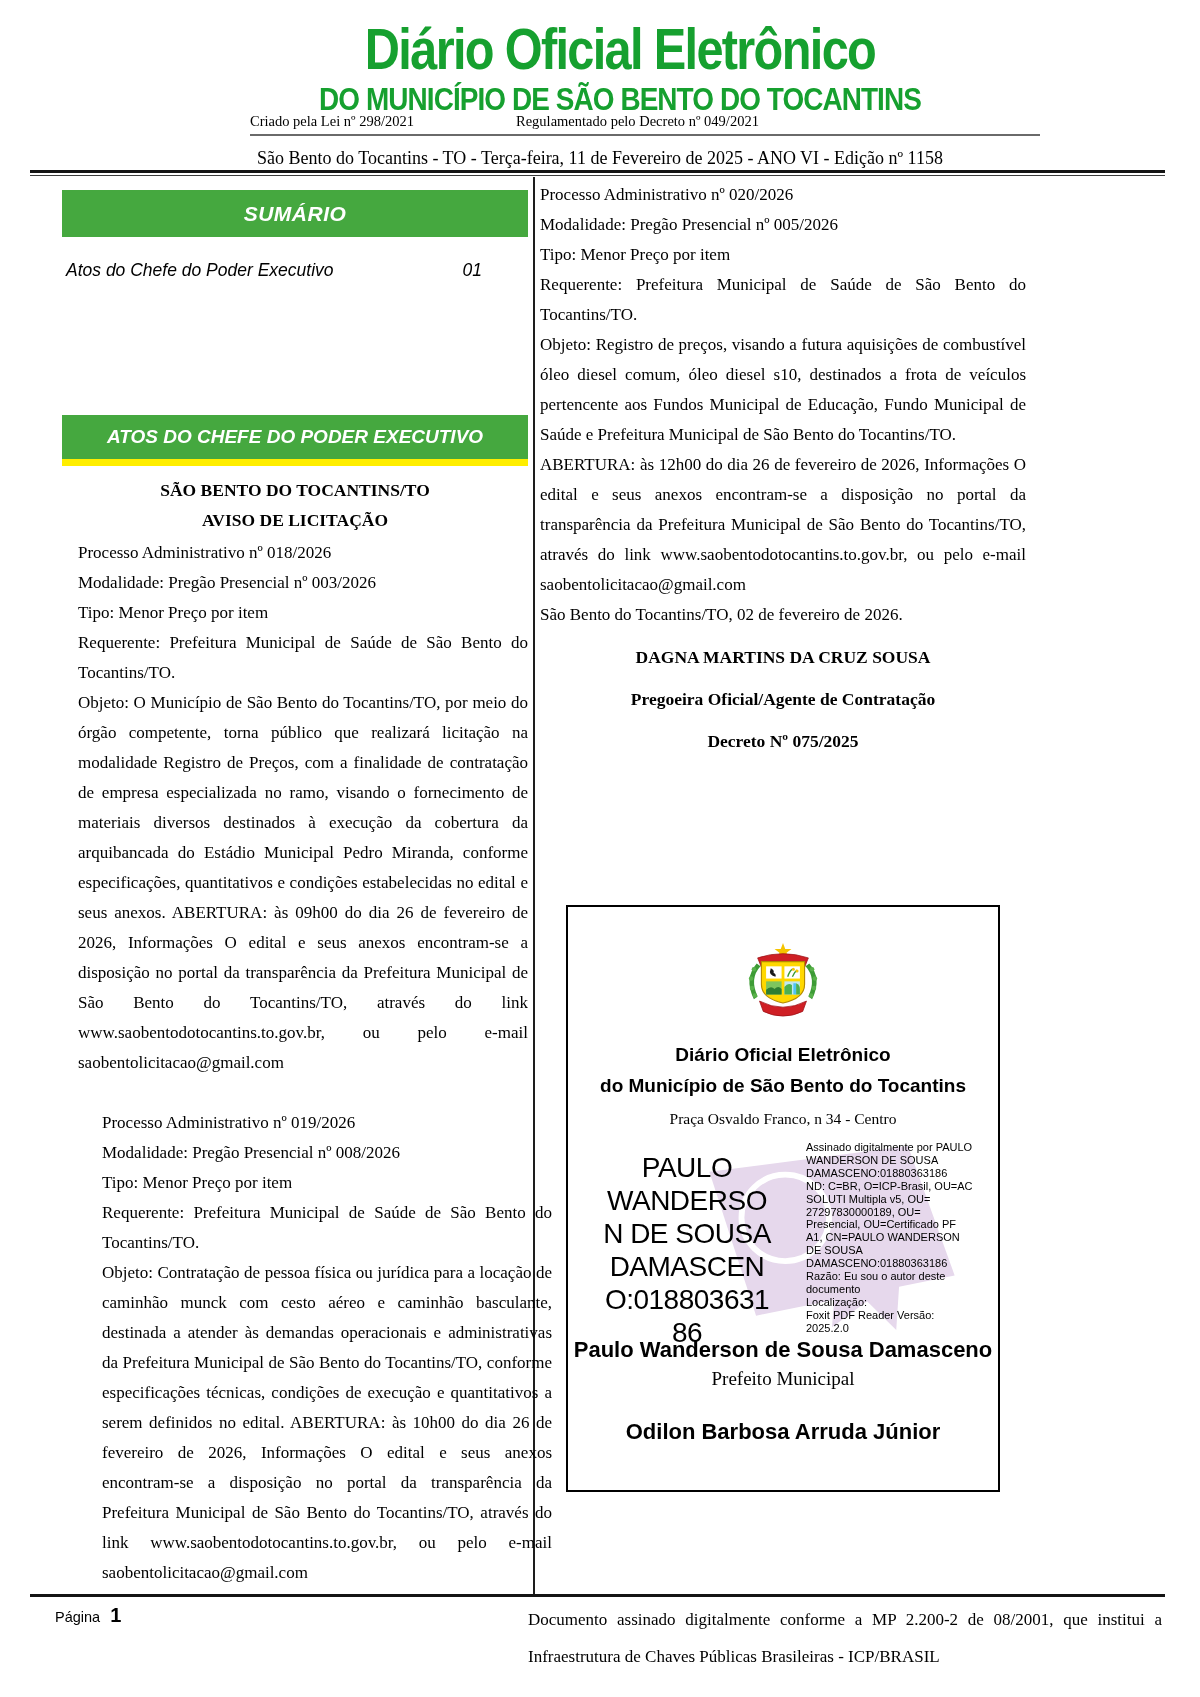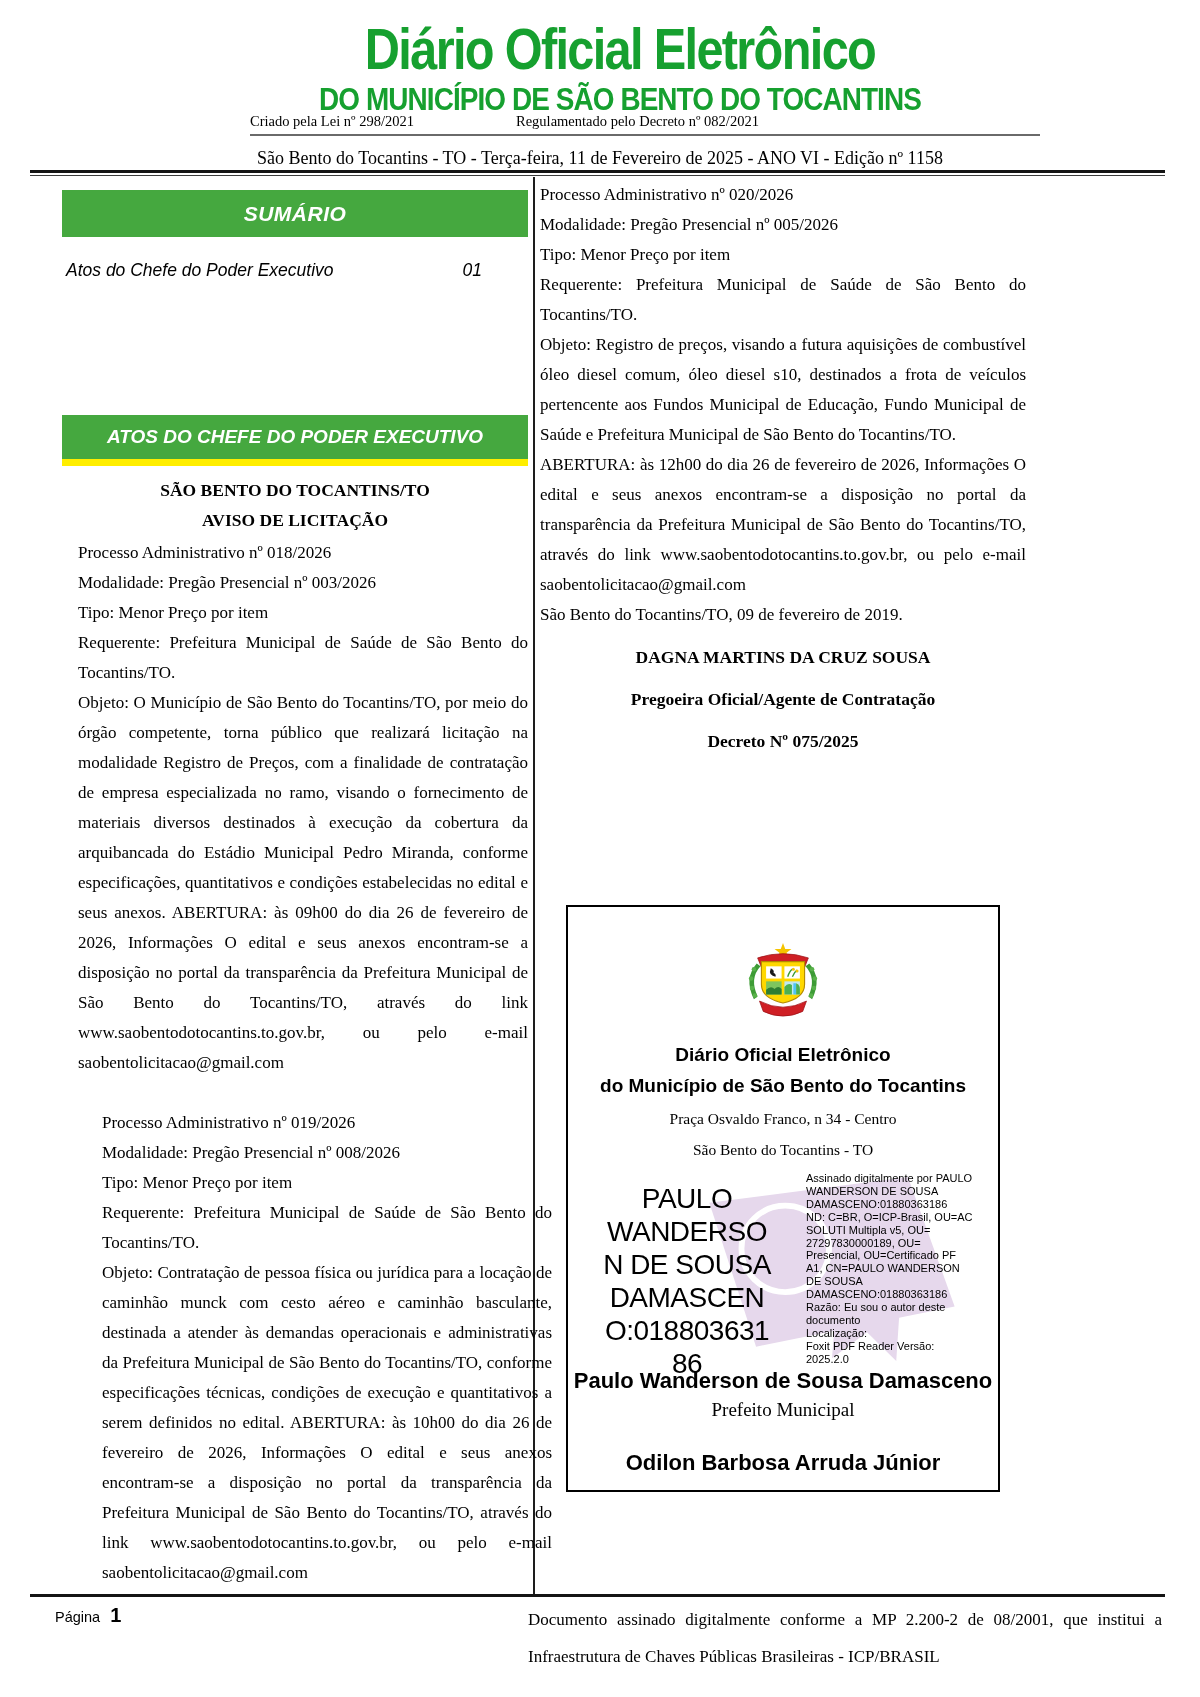--- a/index.html
+++ b/index.html
@@ -73,21 +73,21 @@
   .pagina b{font-size:20px;}
   .legal{left:528px;top:1601px;width:634px;font-size:17px;line-height:37px;text-align:justify;}
 </style>
 </head>
 <body>
 
 <header>
   <div class="abs m-title">Diário Oficial Eletrônico</div>
   <div class="abs m-sub">DO MUNICÍPIO DE SÃO BENTO DO TOCANTINS</div>
   <span class="abs law law1">Criado pela Lei nº 298/2021</span>
-  <span class="abs law law2">Regulamentado pelo Decreto nº 082/2021</span>
+  <span class="abs law law2">Regulamentado pelo Decreto nº 049/2021</span>
   <div class="abs m-rule"></div>
 </header>
 
 <div class="abs date-line">São Bento do Tocantins - TO - Terça-feira, 11 de Fevereiro de 2025 - ANO VI - Edição nº 1158</div>
 <div class="abs sep-top"></div>
 <div class="abs divider"></div>
 
 <section class="abs col-left">
   <div class="green-box sumario">
     <span>SUMÁRIO</span>
@@ -125,21 +125,21 @@
 </section>
 
 <section class="abs col-right">
   <div class="notice">
     <p>Processo Administrativo nº 020/2026</p>
     <p>Modalidade: Pregão Presencial nº 005/2026</p>
     <p>Tipo: Menor Preço por item</p>
     <p>Requerente: Prefeitura Municipal de Saúde de São Bento do Tocantins/TO.</p>
     <p>Objeto: Registro de preços, visando a futura aquisições de combustível óleo diesel comum, óleo diesel s10, destinados a frota de veículos pertencente aos Fundos Municipal de Educação, Fundo Municipal de Saúde e Prefeitura Municipal de São Bento do Tocantins/TO.</p>
     <p>ABERTURA: às 12h00 do dia 26 de fevereiro de 2026, Informações O edital e seus anexos encontram-se a disposição no portal da transparência da Prefeitura Municipal de São Bento do Tocantins/TO, através do link www.saobentodotocantins.to.gov.br, ou pelo e-mail saobentolicitacao@gmail.com</p>
-    <p class="no-just">São Bento do Tocantins/TO, 09 de fevereiro de 2019.</p>
+    <p class="no-just">São Bento do Tocantins/TO, 02 de fevereiro de 2026.</p>
   </div>
   <div class="signer">
     <p>DAGNA MARTINS DA CRUZ SOUSA</p>
     <p>Pregoeira Oficial/Agente de Contratação</p>
     <p>Decreto Nº 075/2025</p>
   </div>
 </section>
 
 <section class="abs cert-box">
   <svg class="coat" viewBox="0 0 110 98" aria-hidden="true">
@@ -167,21 +167,20 @@
     <rect x="56.5" y="43" width="16.5" height="14" fill="#bfe8f2"></rect>
     <path d="M56.5,49 q4,-5 8,-2 l0,10 l-8,0 Z" fill="#4caf50"></path>
     <path d="M66,45 l3,0 l0,12 l-3,0 Z" fill="#4fc3f7"></path>
     <path d="M69,45 q4,2 4,6 l0,6 l-4,0 Z" fill="#4caf50"></path>
     <path d="M30,64 q25,13 50,0 l-4,11 q-21,10 -42,0 Z" fill="#cf1f25" stroke="#9c1318" stroke-width="0.8"></path>
   </svg>
 
   <p class="org-t">Diário Oficial Eletrônico</p>
   <p class="org-s">do Município de São Bento do Tocantins</p>
   <p class="addr">Praça Osvaldo Franco, n 34 - Centro</p>
-  <p class="addr">São Bento do Tocantins - TO</p>
 
   <div class="sig-area">
     <svg class="watermark" viewBox="0 0 100 66" preserveAspectRatio="none" aria-hidden="true">
       <polygon points="8,10 76,1 92,46 24,60" fill="var(--watermark,#e6d8ec)"></polygon>
       <polygon points="52,38 74,34 72,65 62,55 50,64" fill="var(--watermark,#e6d8ec)"></polygon>
       <circle cx="34" cy="26" r="15" fill="var(--watermark,#e6d8ec)" stroke="#ffffff" stroke-width="2"></circle>
     </svg>
     <div class="sig-big pre">PAULO
 WANDERSO
 N DE SOUSA

